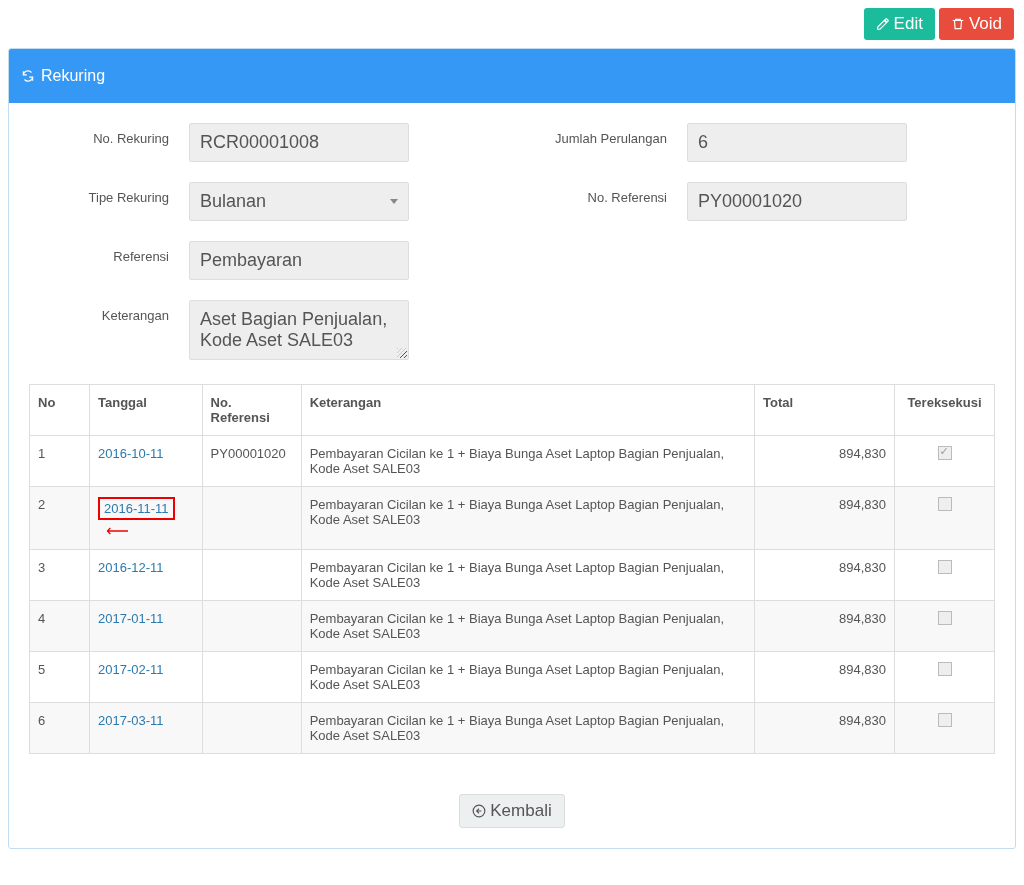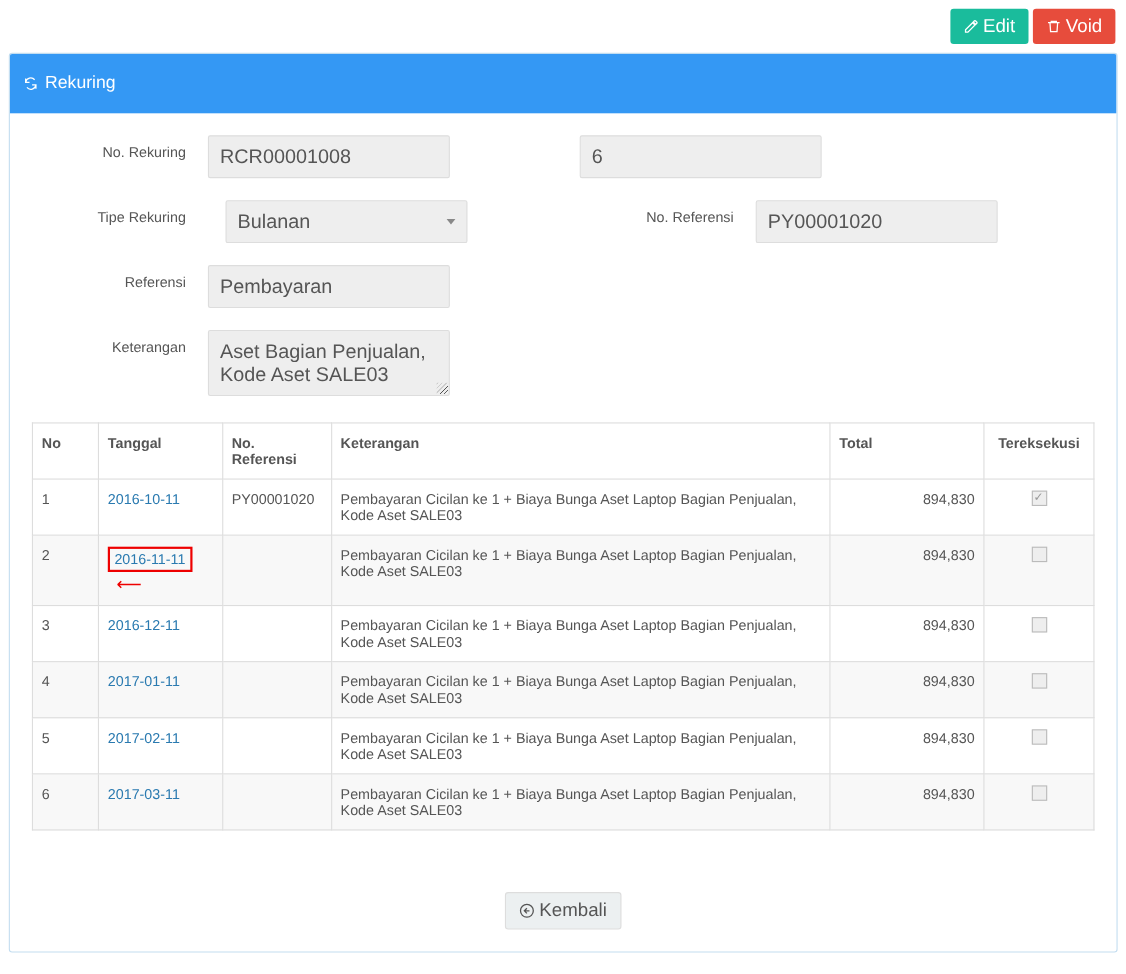--- a/index.html
+++ b/index.html
@@ -76,21 +76,20 @@
     background: #eee;
     border: 1px solid #ddd;
     border-radius: 2px;
     color: #555;
     font-size: 18px;
   }
   .form-control.select {
     display: flex;
     justify-content: space-between;
     align-items: center;
-    margin-left: 16px;
   }
   .form-control.textarea {
     min-height: 60px;
     resize: both;
     overflow: auto;
     position: relative;
   }
   .textarea-handle {
     position: absolute;
     right: 1px; bottom: 1px;
@@ -138,21 +137,21 @@
   .arrow {
     display: inline-block;
     margin-left: 8px;
     color: #e00;
     font-size: 16px;
     position: relative;
     top: 1px;
   }
   .back-wrap {
     text-align: center;
-    margin-top: 56px;
+    margin-top: 40px;
   }
   .caret-down {
     width: 0; height: 0;
     border-left: 4px solid transparent;
     border-right: 4px solid transparent;
     border-top: 5px solid #888;
   }
   .icon-svg { width: 14px; height: 14px; }
 </style>
 </head>
@@ -202,20 +201,21 @@
         <div class="form-row">
           <div class="form-label">Keterangan</div>
           <div class="form-control textarea">
             <span>Aset Bagian Penjualan, Kode Aset SALE03</span>
             <span class="textarea-handle"></span>
           </div>
         </div>
       </div>
       <div class="col-right">
         <div class="form-row">
+          <div class="form-label">Jumlah Perulangan</div>
           <div class="form-control">6</div>
         </div>
         <div class="form-row">
           <div class="form-label">No. Referensi</div>
           <div class="form-control">PY00001020</div>
         </div>
       </div>
     </div>
 
     <table>

